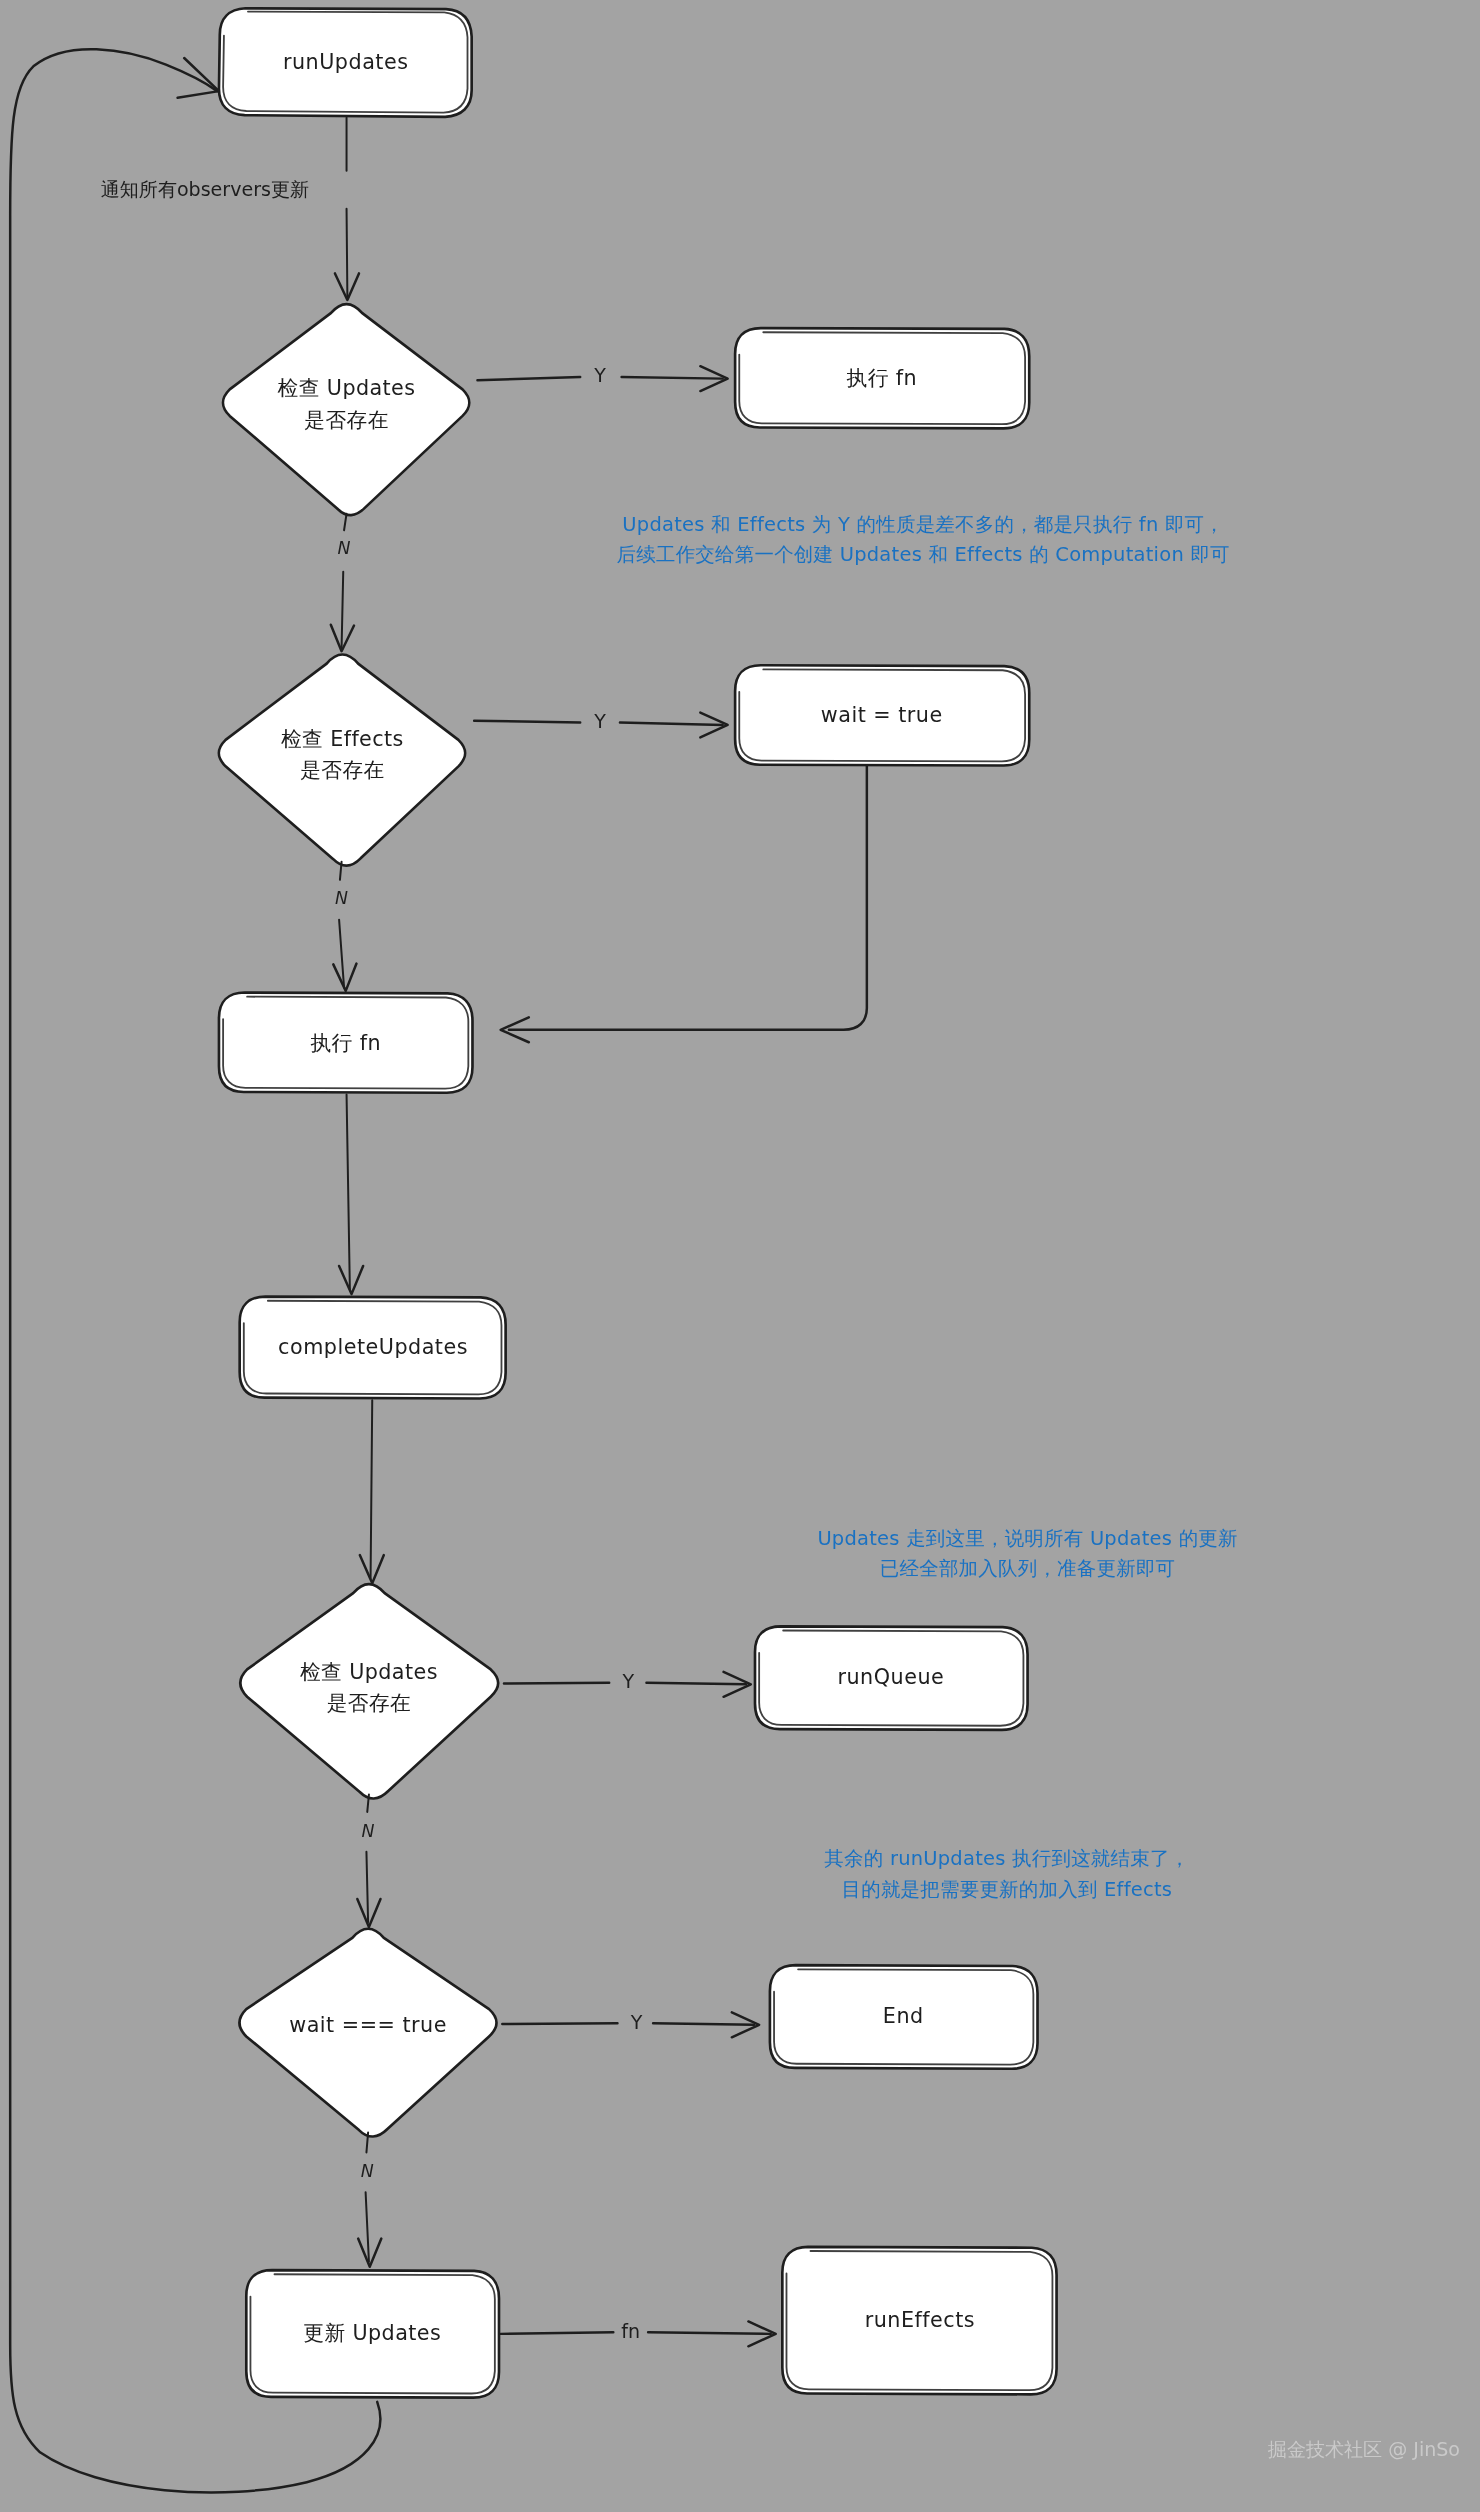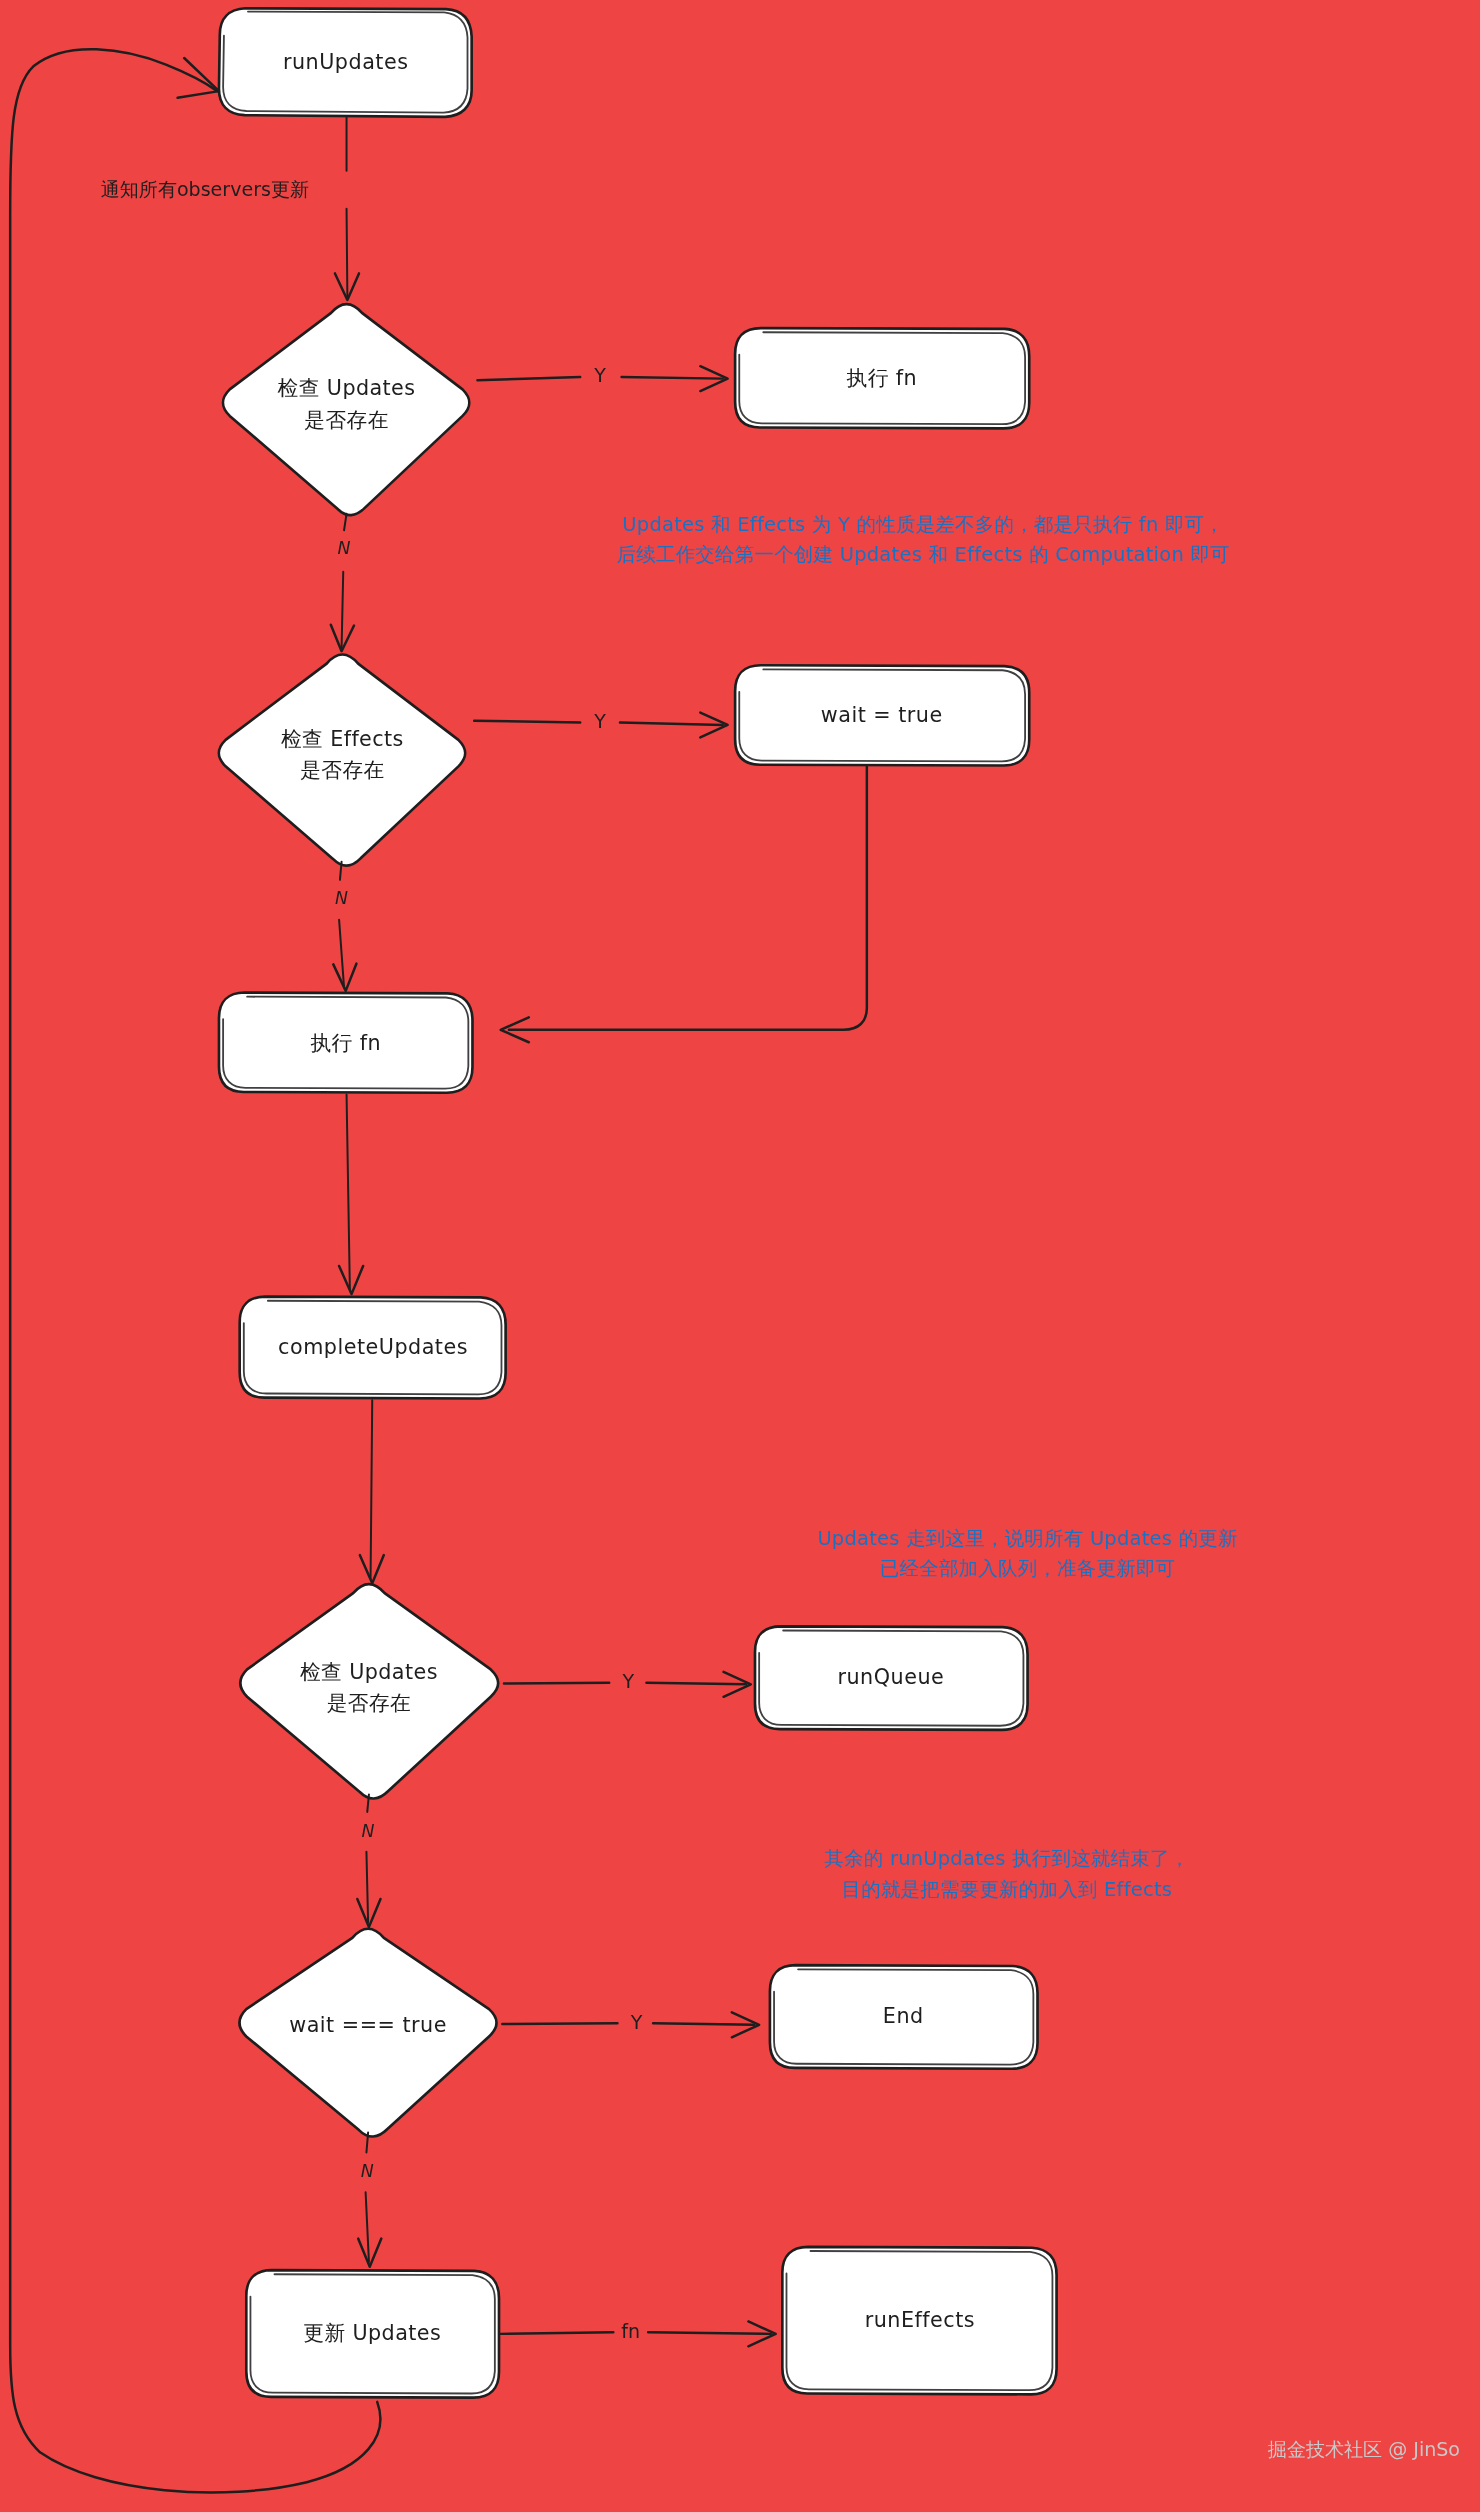--- a/index.html
+++ b/index.html
@@ -4,21 +4,21 @@
 <style>
   html, body {
     margin: 0;
     padding: 0;
     background: #ffffff;
   }
   #canvas-wrap {
     position: relative;
     width: 1481px;
     height: 2512px;
-    background: #ef4444;
+    background: #a3a3a3;
     overflow: hidden;
   }
   svg#flow {
     position: absolute;
     top: 0; left: 0;
     width: 1481px;
     height: 2512px;
     display: block;
   }
   .shape-stroke {

